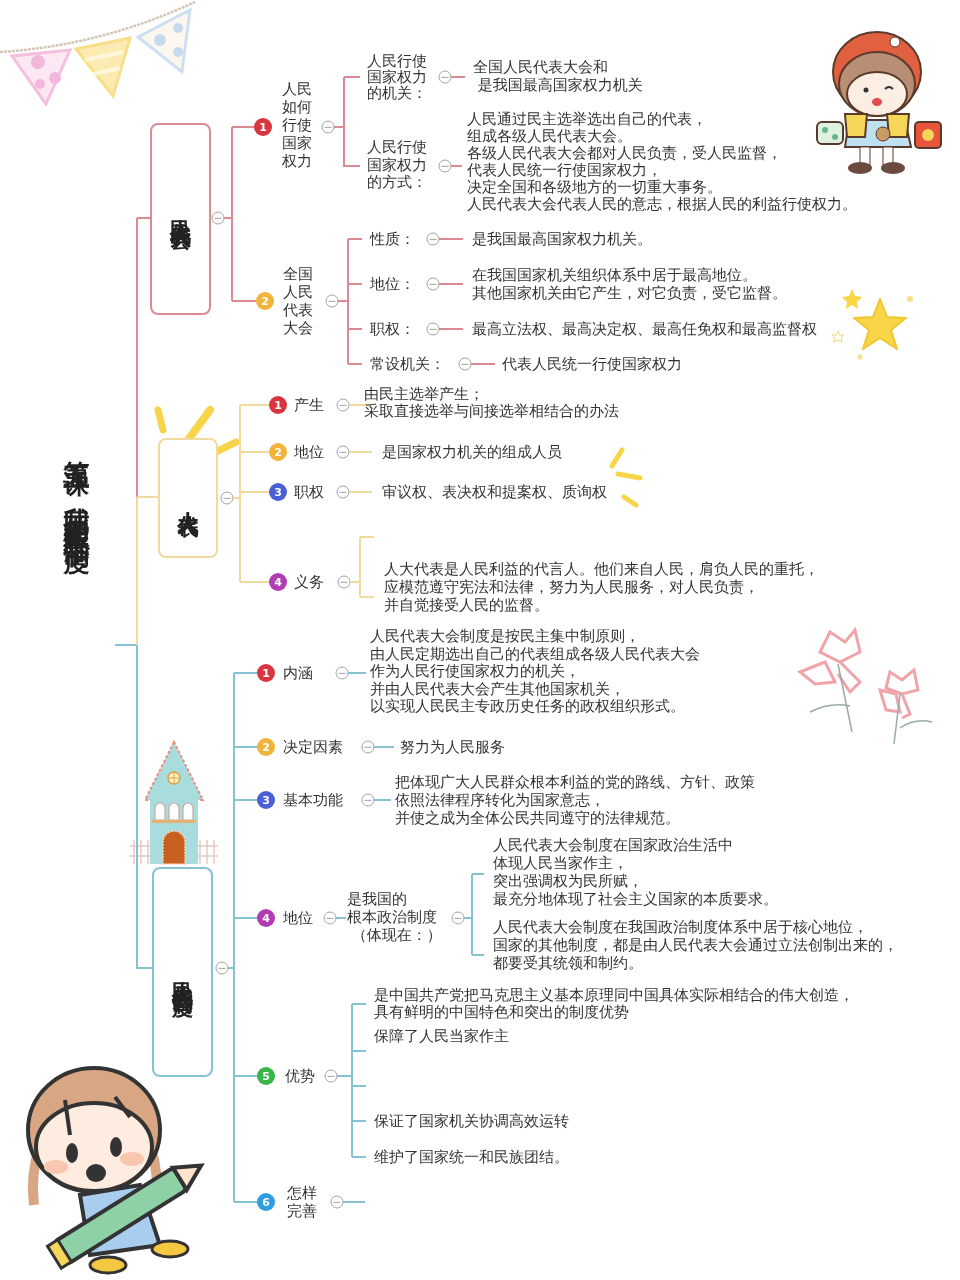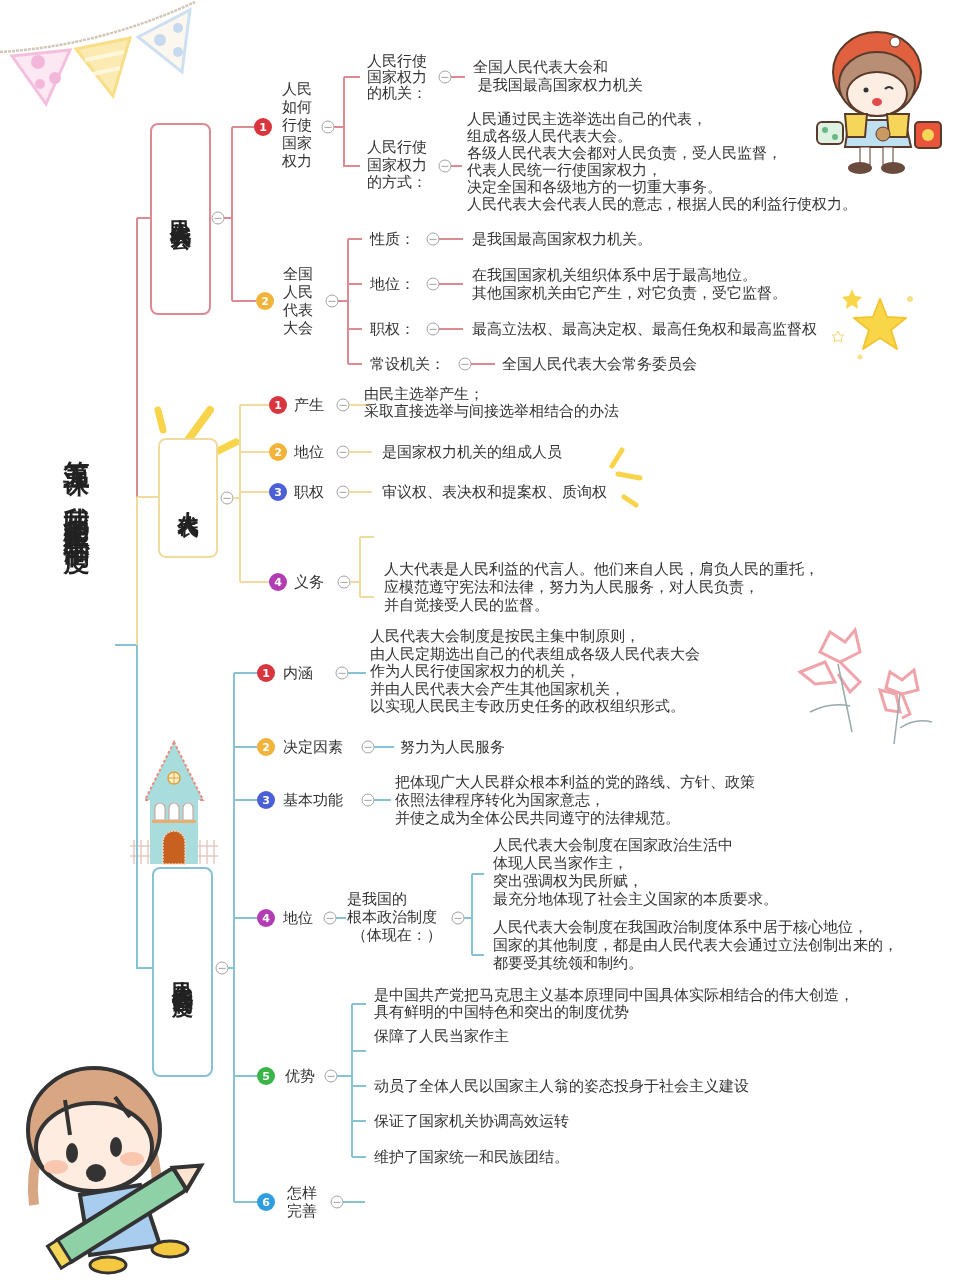--- a/index.html
+++ b/index.html
@@ -211,21 +211,21 @@
 其他国家机关由它产生，对它负责，受它监督。</div>
 
   <div class="t" style="left:370px;top:329px">职权：</div>
   <div class="cc" style="left:433px;top:329px"></div>
   <div class="h r" style="left:439px;top:329px;width:24px"></div>
   <div class="t" style="left:472px;top:329px">最高立法权、最高决定权、最高任免权和最高监督权</div>
 
   <div class="t" style="left:370px;top:364px">常设机关：</div>
   <div class="cc" style="left:465px;top:364px"></div>
   <div class="h r" style="left:471px;top:364px;width:24px"></div>
-  <div class="t" style="left:502px;top:364px">全国人民代表大会常务委员会</div>
+  <div class="t" style="left:502px;top:364px">代表人民统一行使国家权力</div>
 
   <div class="h y" style="left:137px;top:497px;width:21px"></div>
   <div class="box" style="left:158px;top:438px;width:60px;height:120px;border-color:#eedb9d">
     <span class="vt">人大代表</span>
   </div>
   <div class="cc" style="left:227px;top:498px"></div>
   <div class="h y" style="left:233px;top:498px;width:7px"></div>
   <div class="v y" style="left:240px;top:405px;height:177px"></div>
   <div class="h y" style="left:240px;top:405px;width:29px"></div>
   <div class="h y" style="left:240px;top:452px;width:29px"></div>
@@ -326,21 +326,20 @@
   <div class="h b" style="left:337px;top:1076px;width:15px"></div>
   <div class="v b" style="left:352px;top:1004px;height:153px"></div>
   <div class="h b" style="left:352px;top:1004px;width:14px"></div>
   <div class="h b" style="left:352px;top:1051px;width:14px"></div>
   <div class="h b" style="left:352px;top:1086px;width:14px"></div>
   <div class="h b" style="left:352px;top:1121px;width:14px"></div>
   <div class="h b" style="left:352px;top:1157px;width:14px"></div>
   <div class="t lh17" style="left:374px;top:1004px">是中国共产党把马克思主义基本原理同中国具体实际相结合的伟大创造，
 具有鲜明的中国特色和突出的制度优势</div>
   <div class="t" style="left:374px;top:1036px">保障了人民当家作主</div>
-  <div class="t" style="left:374px;top:1086px">动员了全体人民以国家主人翁的姿态投身于社会主义建设</div>
   <div class="t" style="left:374px;top:1121px">保证了国家机关协调高效运转</div>
   <div class="t" style="left:374px;top:1157px">维护了国家统一和民族团结。</div>
 
   <div class="bd c-cya" style="left:266px;top:1202px">6</div>
   <div class="t" style="left:287px;top:1202px">怎样
 完善</div>
   <div class="cc" style="left:337px;top:1202px"></div>
   <div class="h b" style="left:343px;top:1202px;width:22px"></div>
 
 </div>

